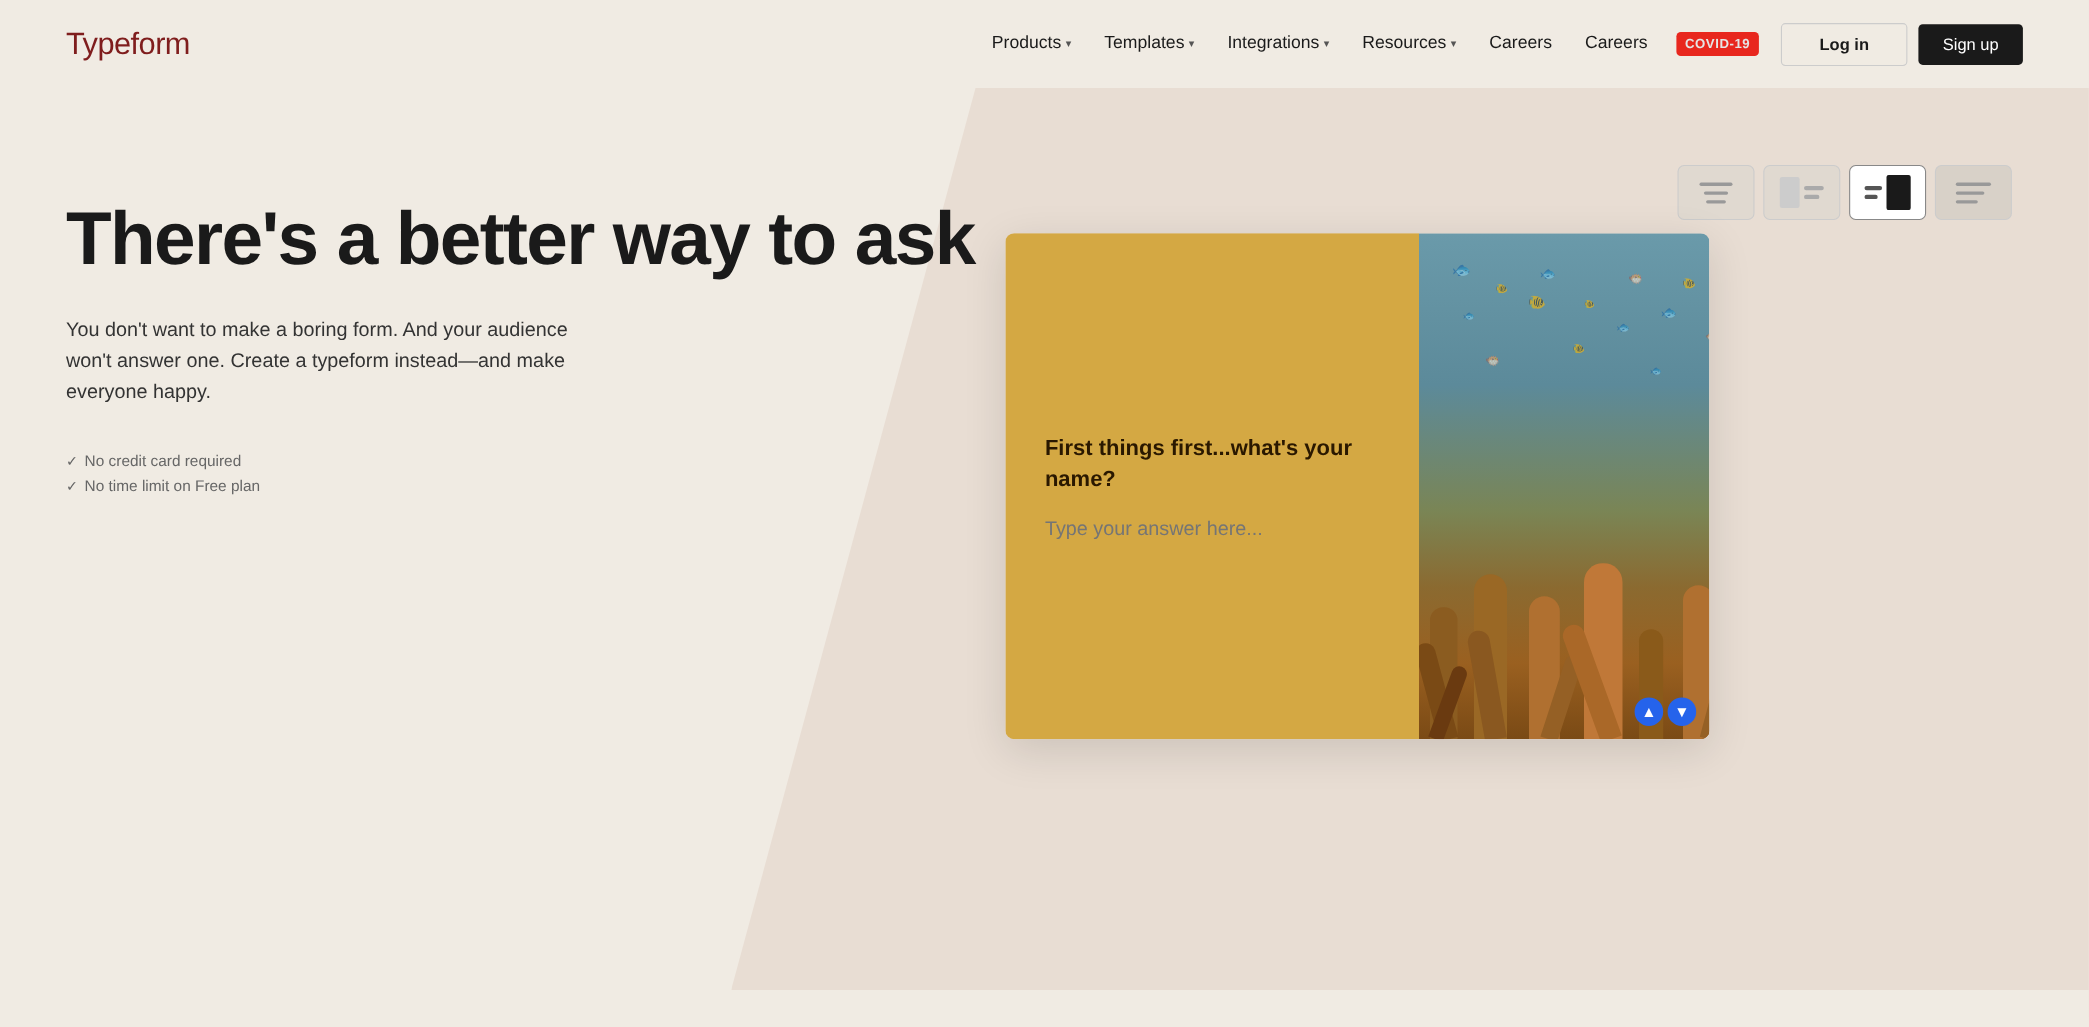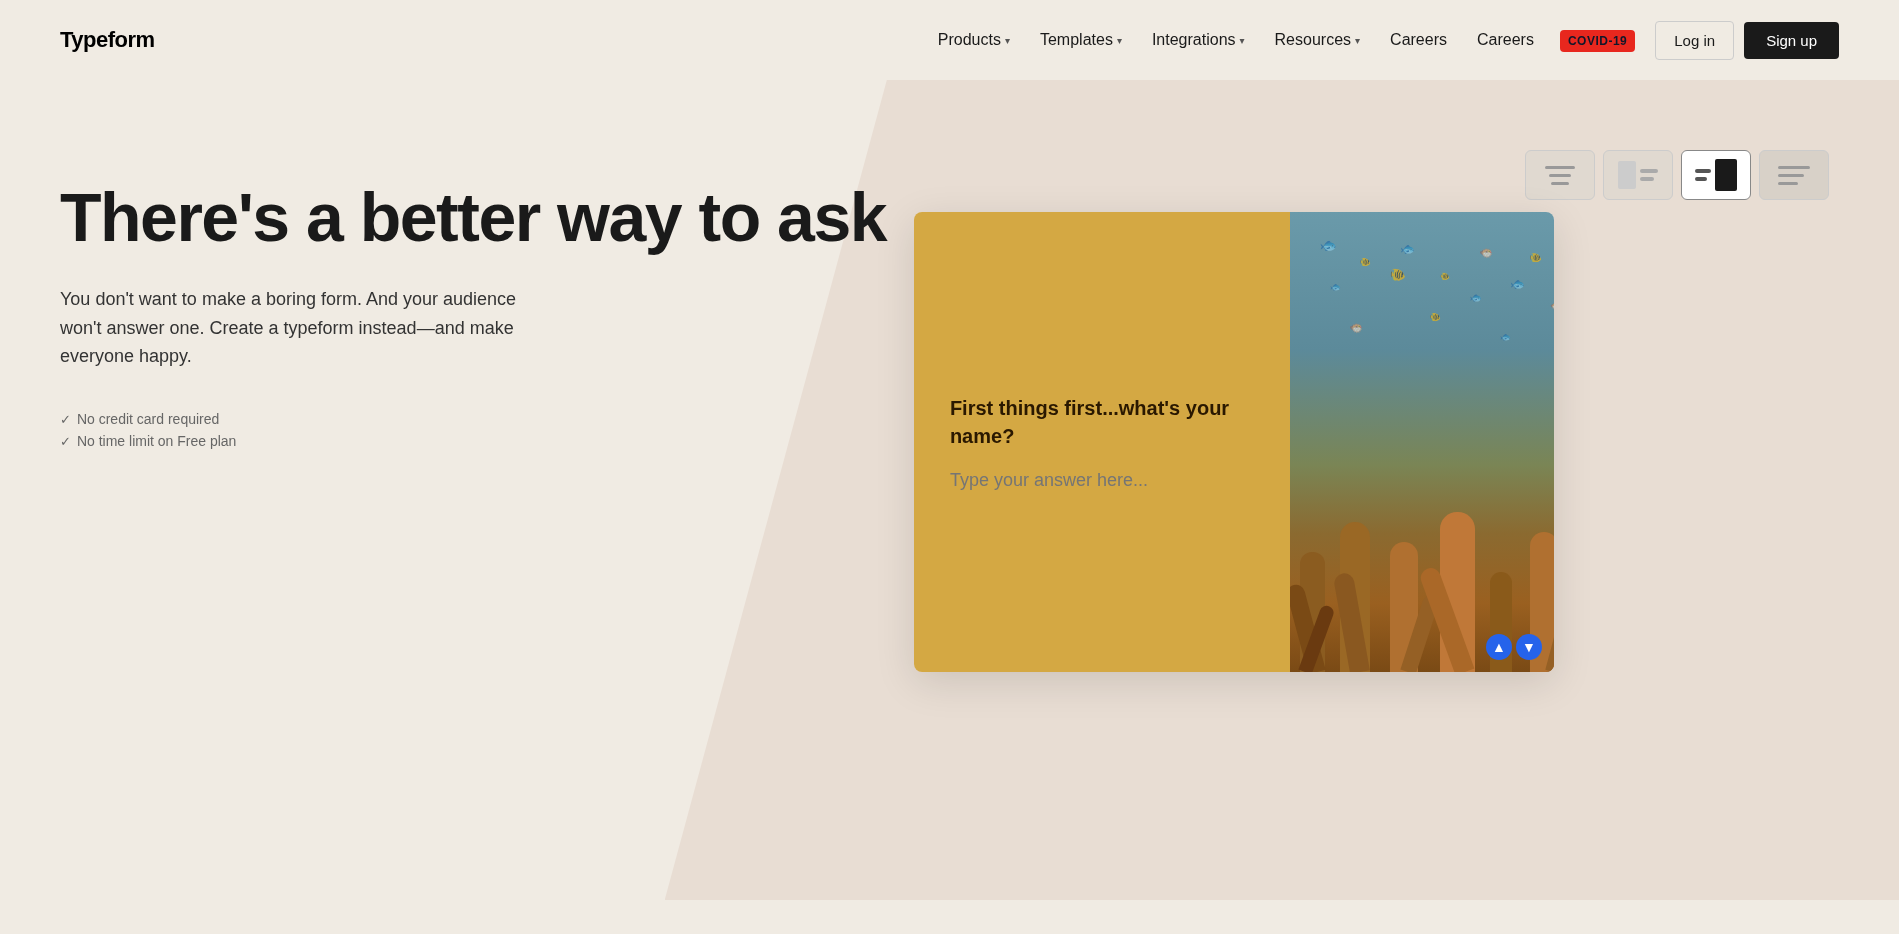--- a/index.html
+++ b/index.html
@@ -14,23 +14,23 @@
     nav {
       display: flex;
       align-items: center;
       padding: 0 60px;
       height: 80px;
       background: #f0ebe3;
       position: relative;
       z-index: 10;
     }
     .nav-logo {
-      font-size: 22px;
-      font-weight: 700;
-      color: #000000;
+      font-size: 28px;
+      font-weight: 400;
+      color: #7f1d1d;
       margin-right: auto;
       letter-spacing: -0.5px;
     }
     .nav-links {
       display: flex;
       align-items: center;
       gap: 6px;
       list-style: none;
     }
     .nav-links li a {
@@ -41,43 +41,43 @@
       display: flex;
       align-items: center;
       gap: 4px;
     }
     .nav-links li a .chevron {
       font-size: 10px;
       color: #555;
     }
     .covid-badge {
       background: #e8271e;
-      color: #0f172a;
+      color: #e5e5e5;
       font-size: 12px;
       font-weight: 700;
       padding: 4px 8px;
       border-radius: 4px;
       margin-left: 8px;
       letter-spacing: 0.5px;
     }
     .nav-actions {
       display: flex;
       align-items: center;
       gap: 10px;
       margin-left: 20px;
     }
     .btn-login {
       border: 1.5px solid #ccc;
       background: transparent;
       color: #1a1a1a;
       font-size: 15px;
-      padding: 10px 18px;
+      padding: 10px 34px;
       border-radius: 4px;
       cursor: pointer;
-      font-weight: 400;
+      font-weight: 700;
     }
     .btn-signup {
       background: #1a1a1a;
       color: white;
       font-size: 15px;
       padding: 10px 22px;
       border-radius: 4px;
       cursor: pointer;
       border: none;
       font-weight: 500;

